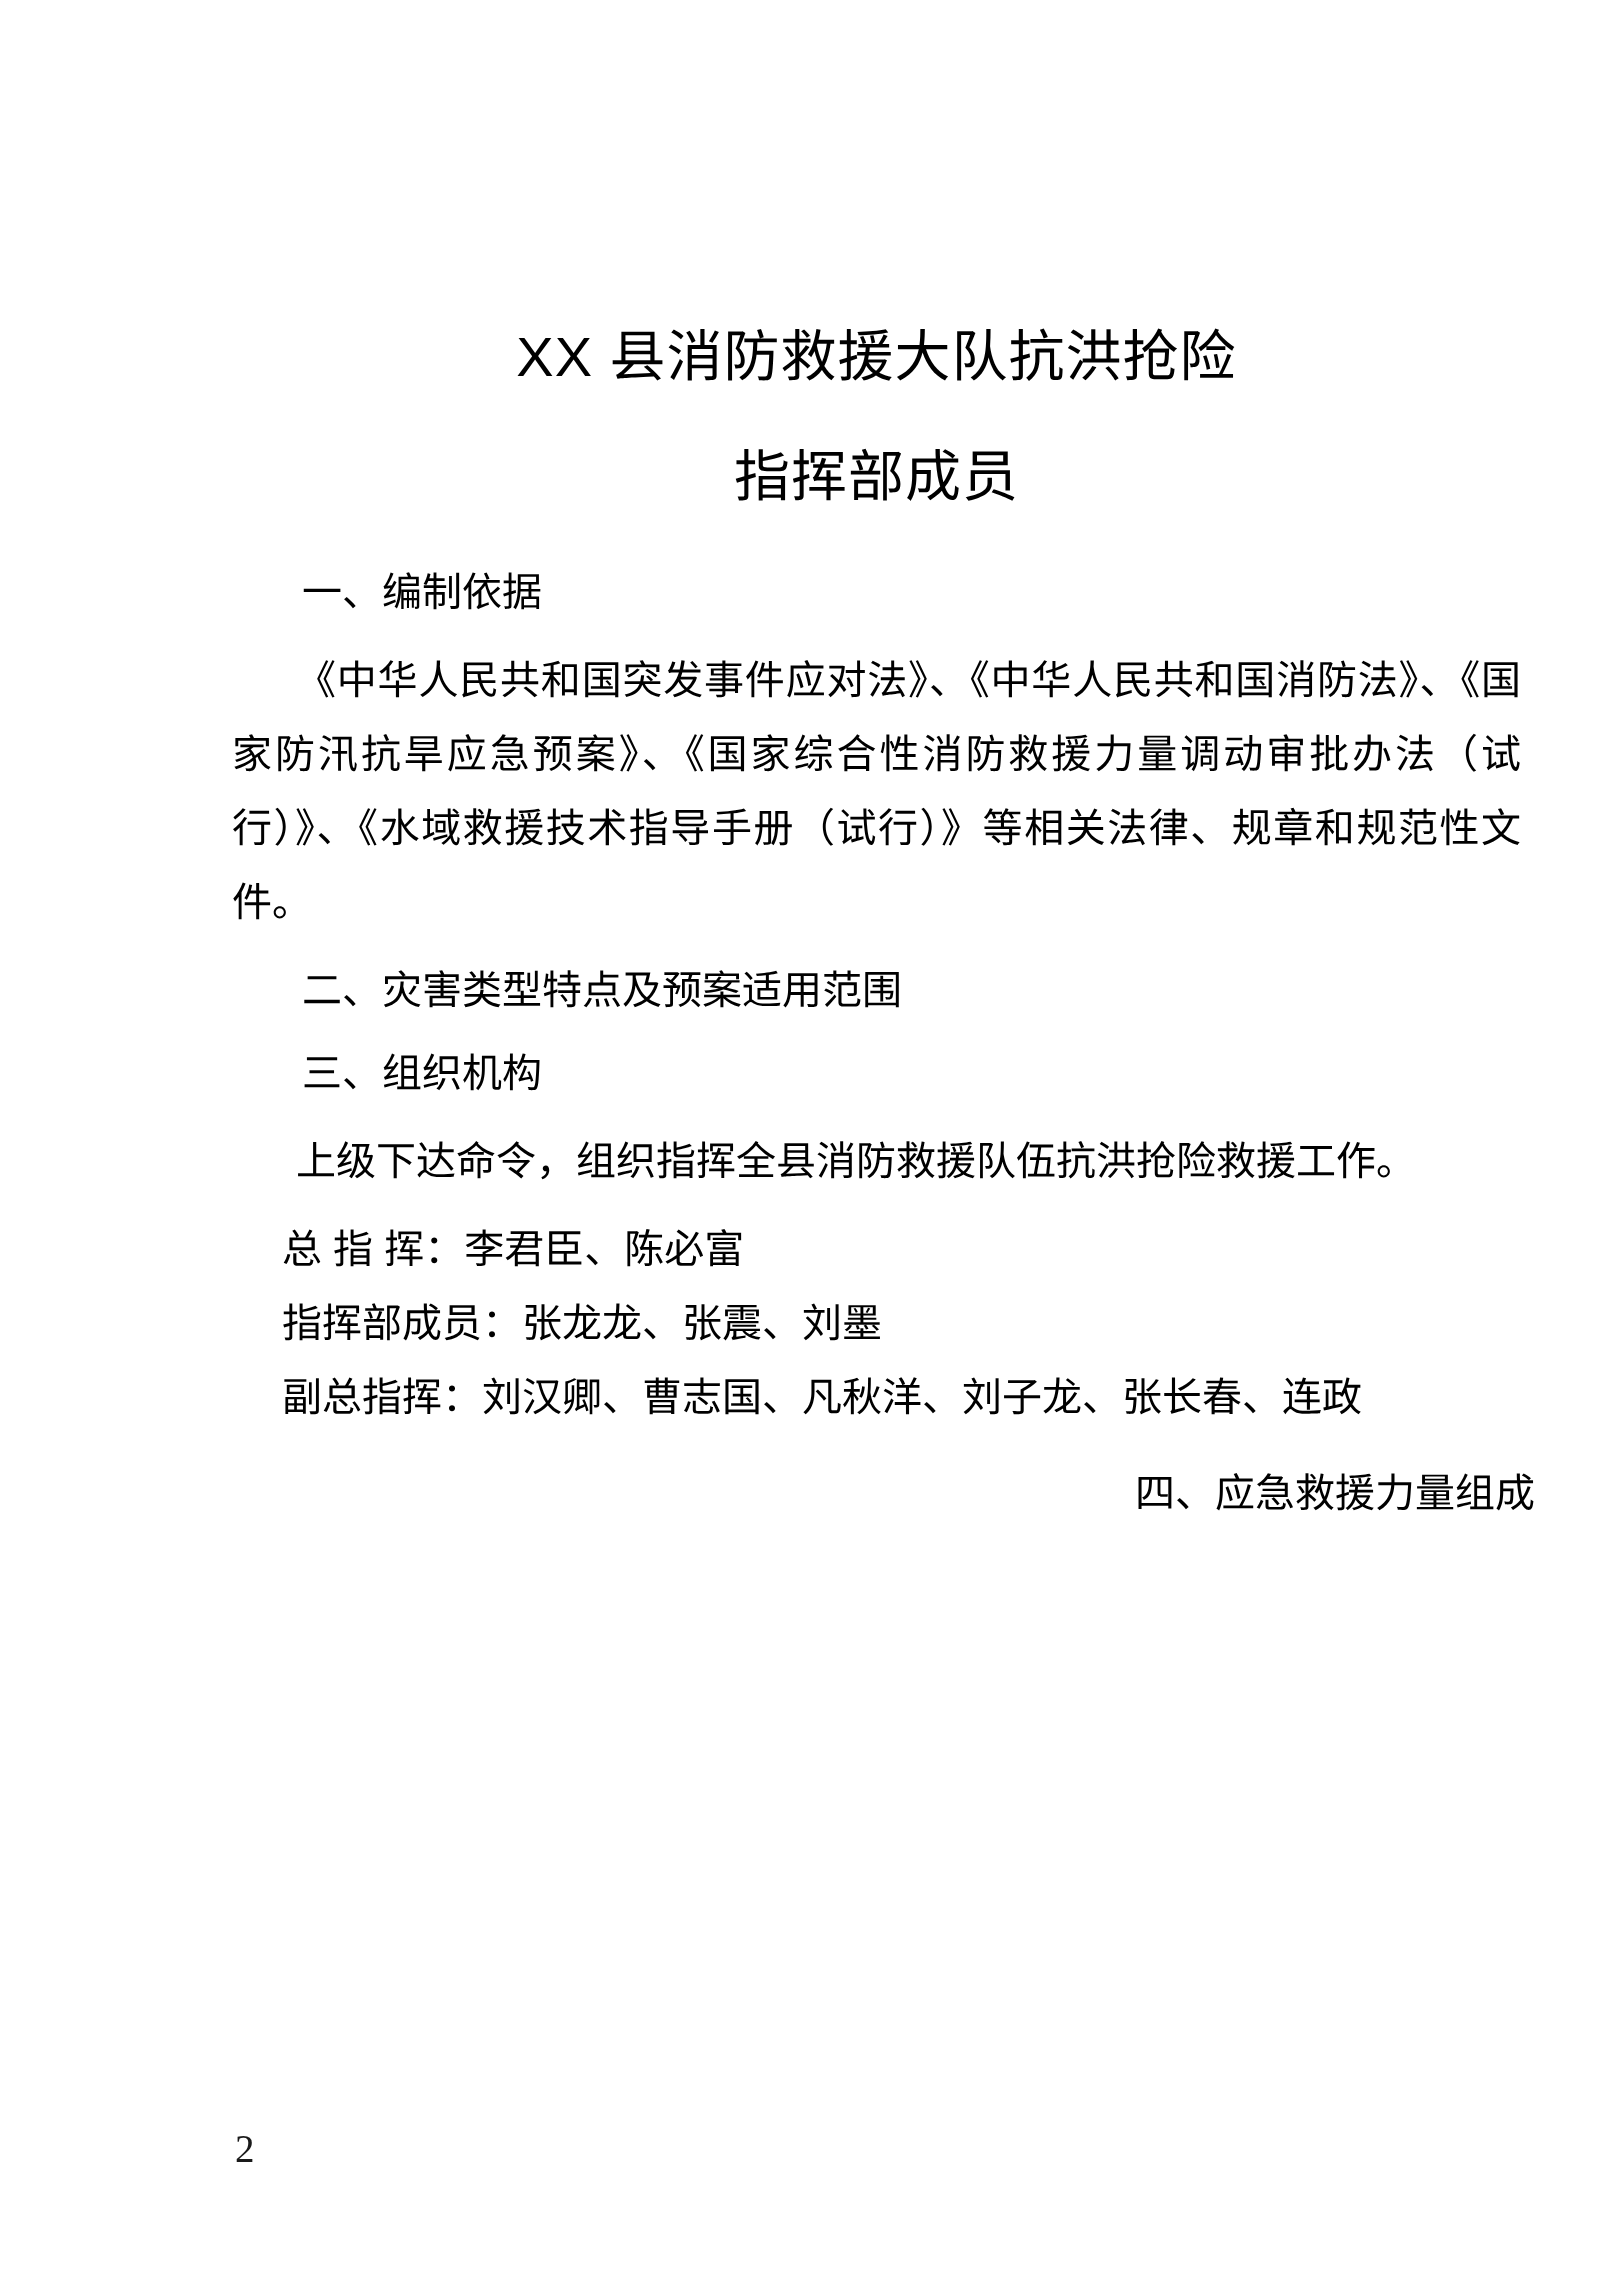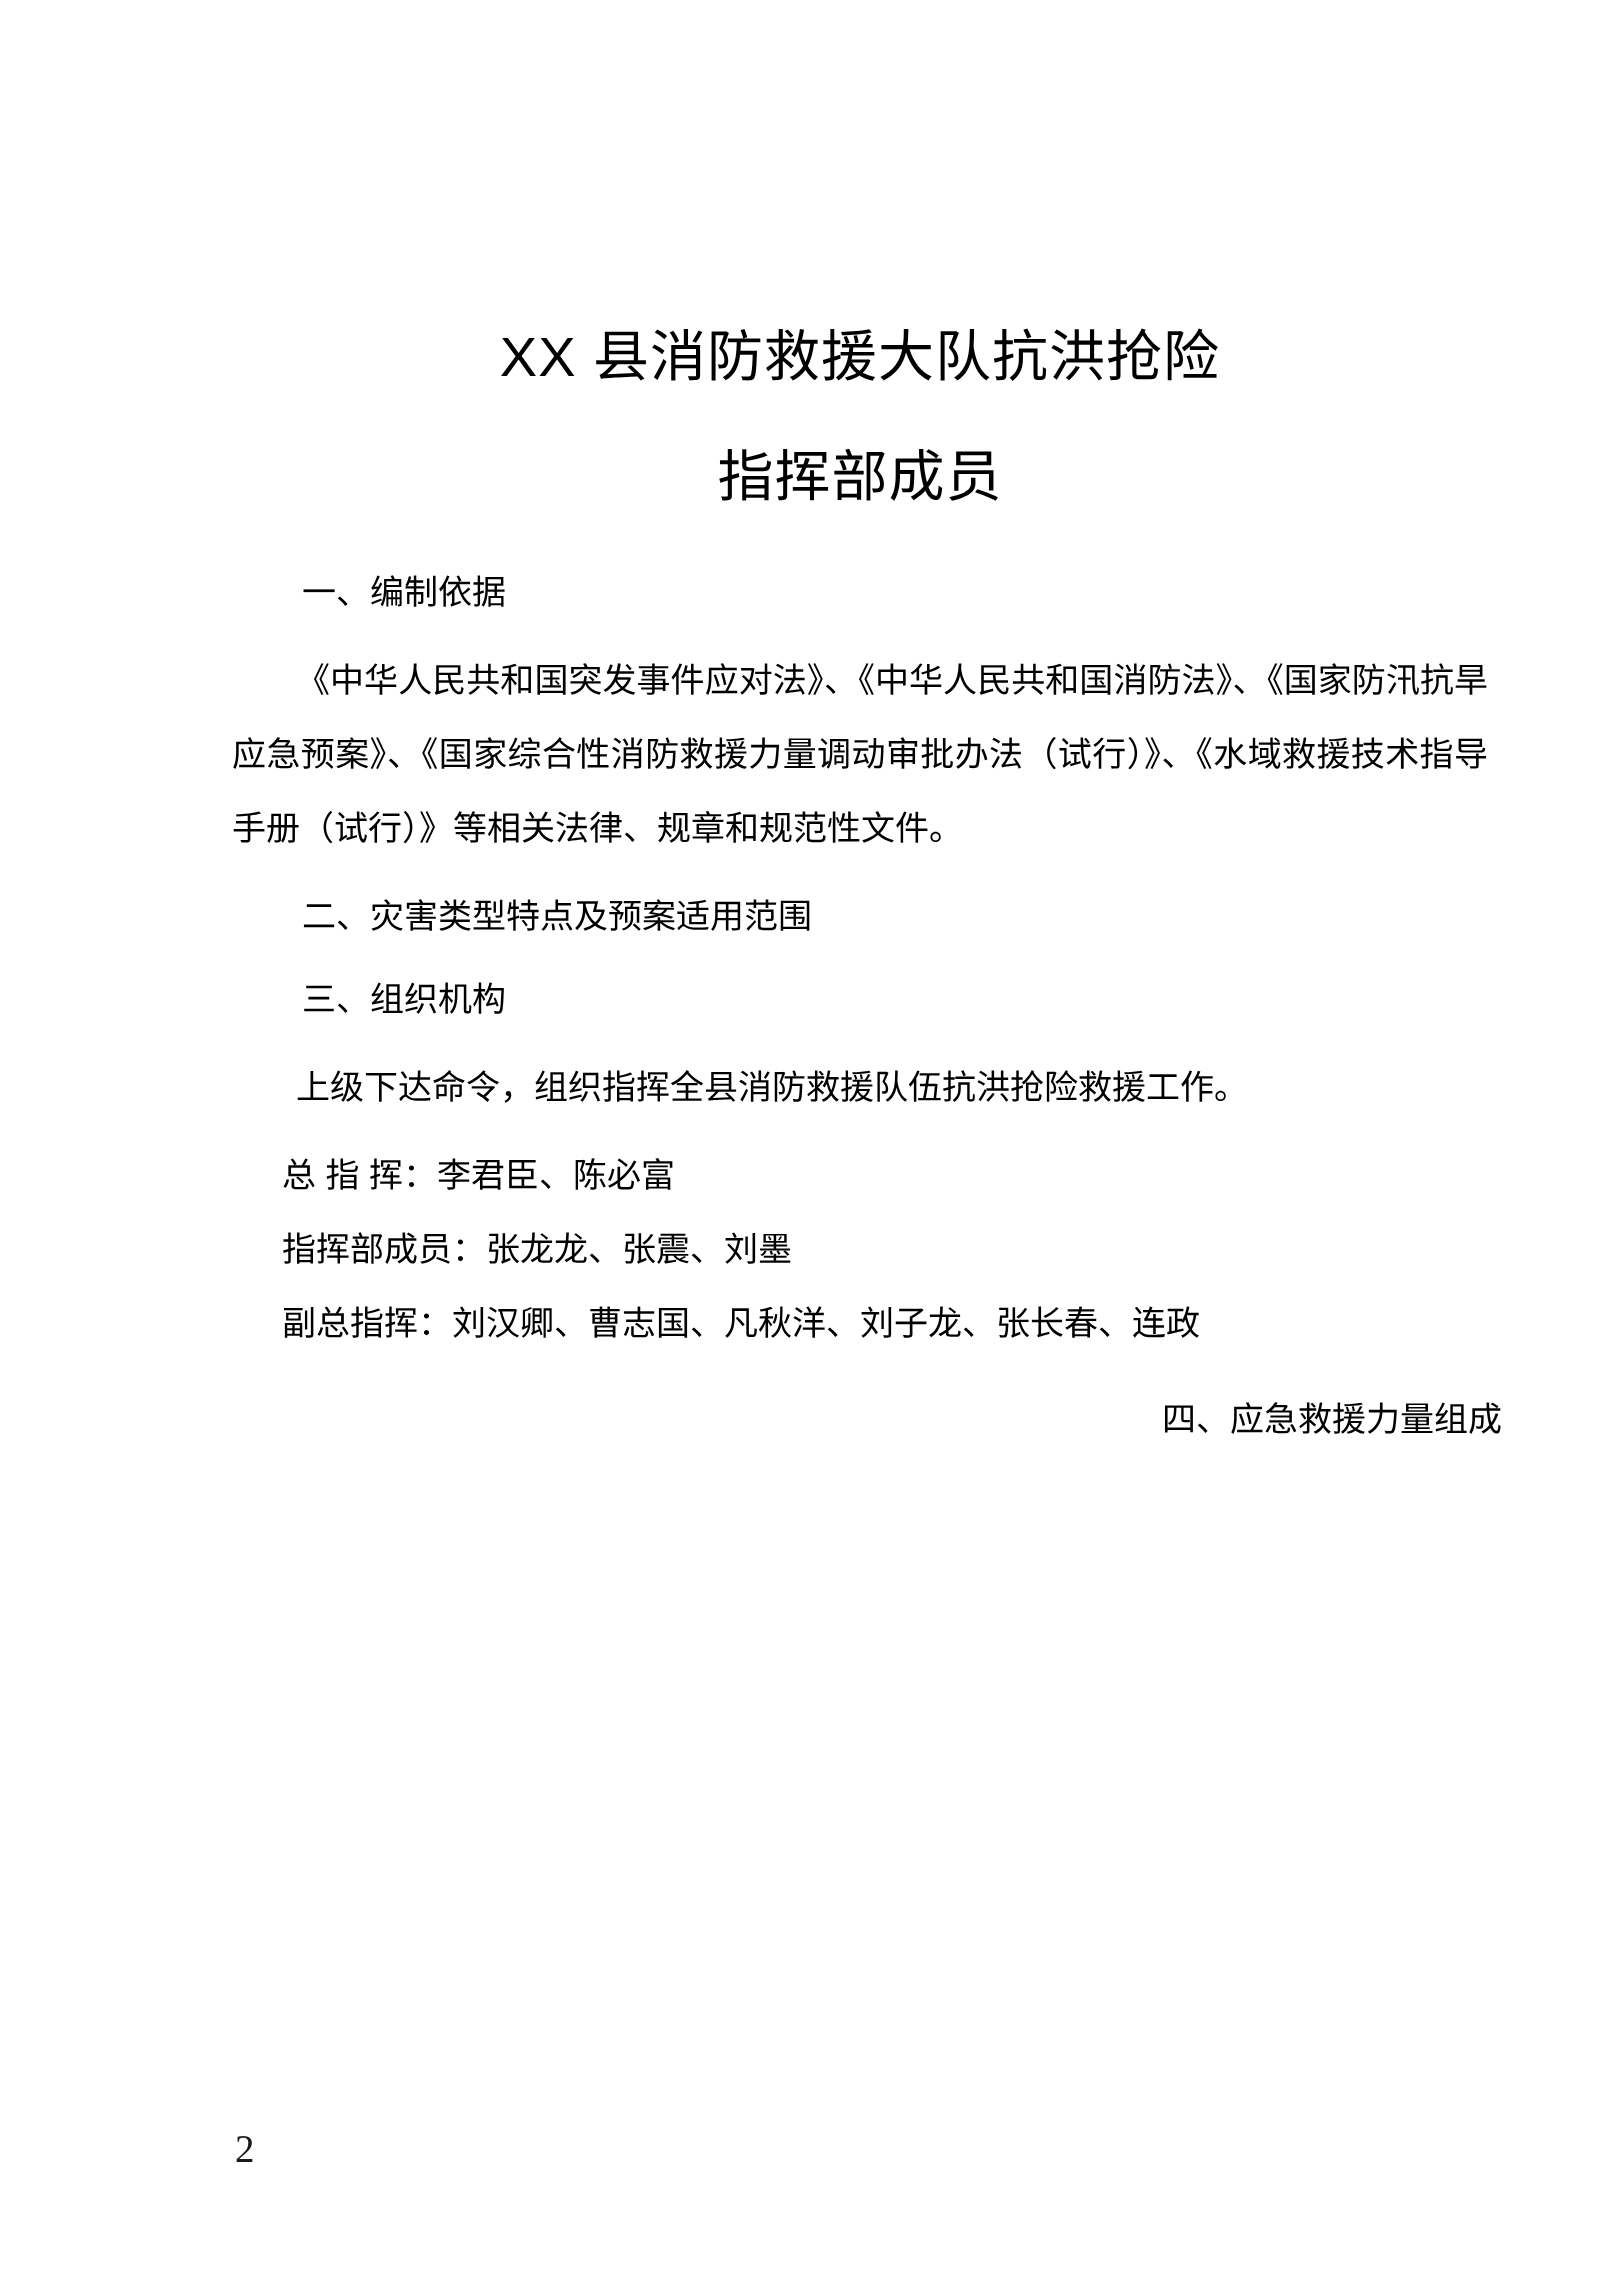--- a/index.html
+++ b/index.html
@@ -10,33 +10,33 @@
   .page {
     position: relative;
     width: 1621px;
     height: 2293px;
     background: #ffffff;
     overflow: hidden;
     font-family: "Liberation Sans", "DejaVu Sans", sans-serif;
     color: #000000;
   }
   .content {
-    padding: 0 119px 0 218px;
+    padding: 0 86px 0 218px;
   }
   .title-block {
     margin-top: 297px;
     text-align: center;
     font-size: 56px;
     line-height: 120px;
     font-weight: 400;
     letter-spacing: 1px;
   }
   .doc-body {
     margin-top: 17.6px;
-    font-size: 34px;
+    font-size: 40px;
     line-height: 74px;
     text-align: justify;
   }
   .doc-heading {
     text-indent: 84px;
     text-align: left;
     margin-top: 9.8px;
   }
   .doc-heading.first {
     margin-top: 0;

